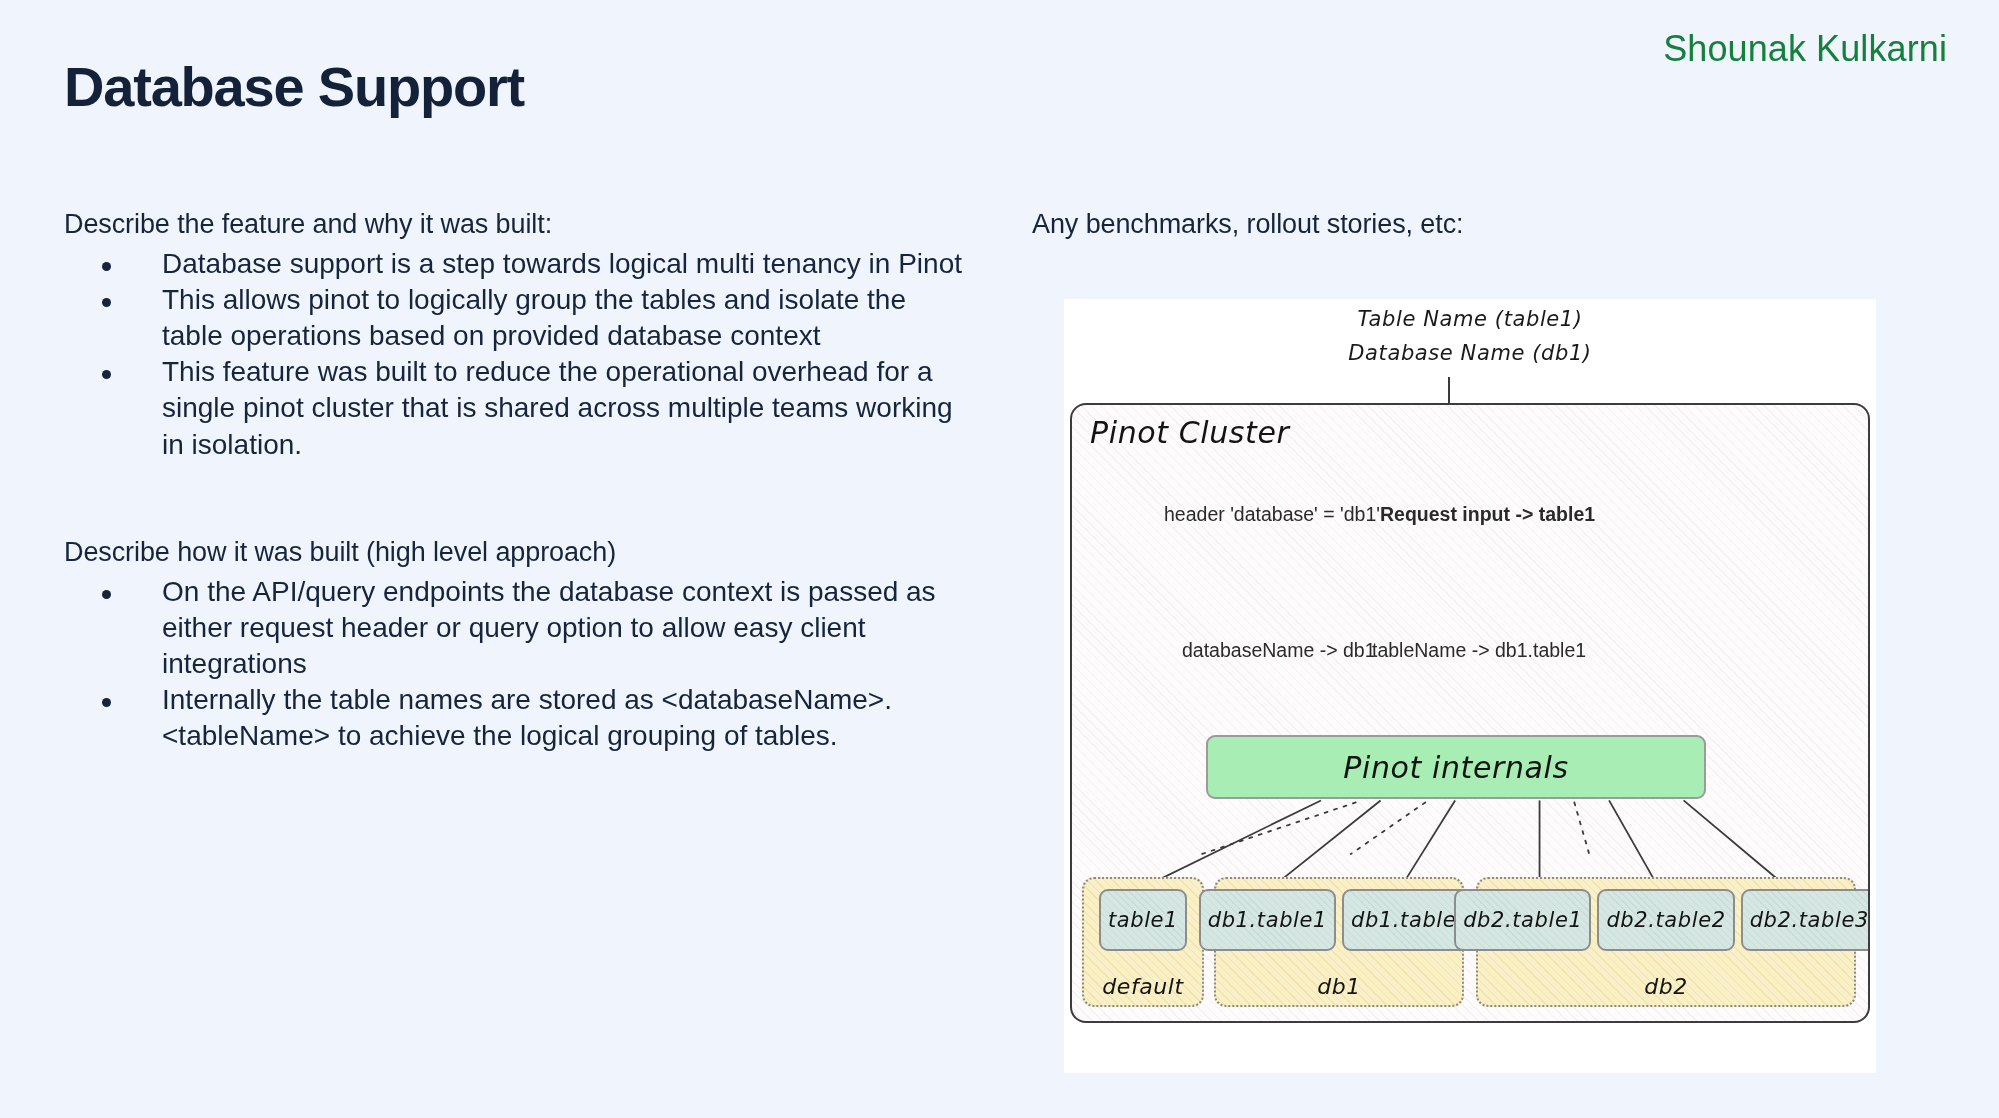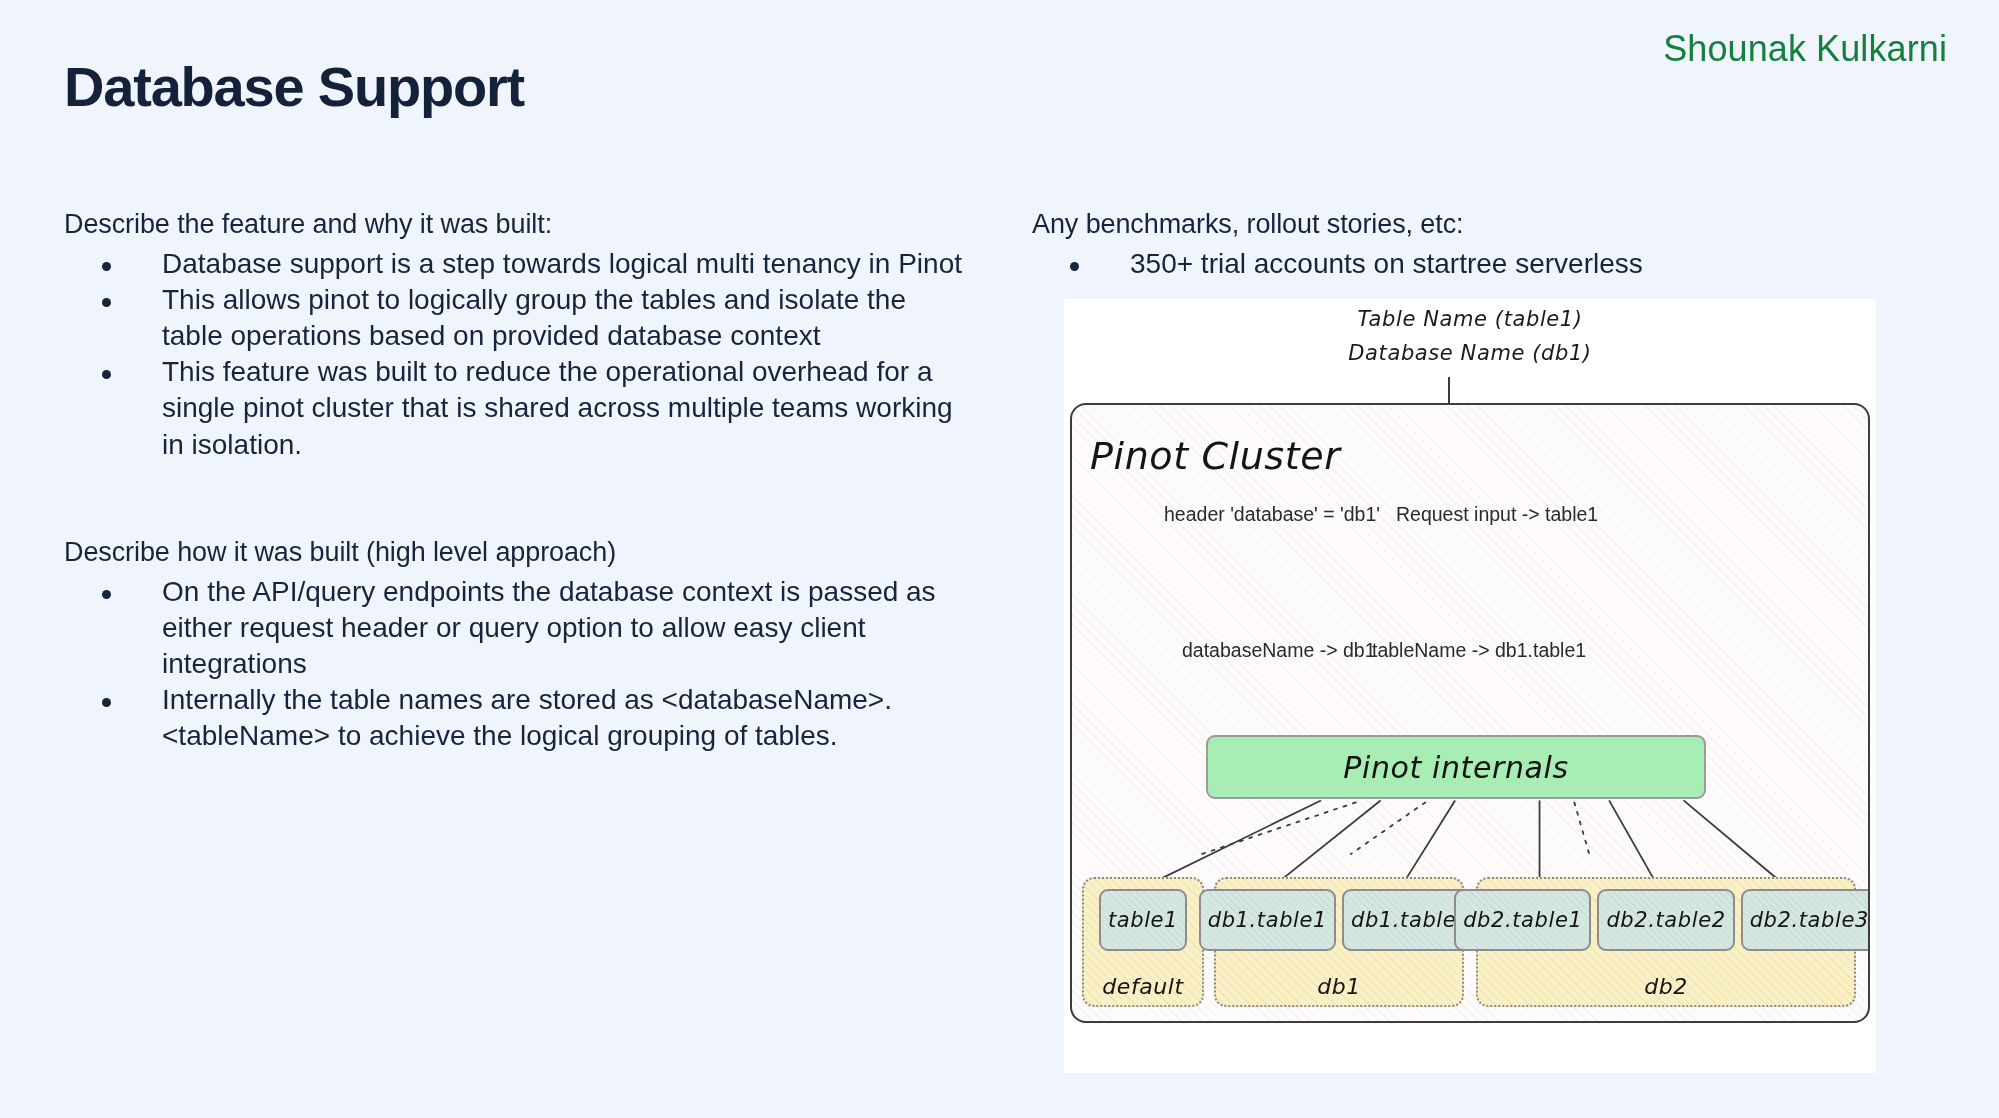--- a/index.html
+++ b/index.html
@@ -129,23 +129,22 @@
         rgba(255,255,255,0) 7px
       ),
       #fdfbfb;
     overflow: hidden;
   }
 
   .cluster-title {
     position: absolute;
     left: 18px;
     top: 10px;
-    font-size: 38px;
-    color: #141414;
-    margin-top: 19px;
+    font-size: 30px;
+    color: #141414;
   }
 
   
   .flow-label {
     position: absolute;
     font-family: "Liberation Sans", sans-serif;
     font-size: 19.5px;
     color: #2a2a2a;
     white-space: nowrap;
   }
@@ -285,23 +284,20 @@
   <div class="section-head">Describe how it was built (high level approach)</div>
 
   <ul class="bullets">
     <li>On the API/query endpoints the database context is passed as either request header or query option to allow easy client integrations</li>
     <li>Internally the table names are stored as &lt;databaseName&gt;.&lt;tableName&gt; to achieve the logical grouping of tables.</li>
   </ul>
 </div>
 
 <div class="col col-right">
   <div class="section-head">Any benchmarks, rollout stories, etc:</div>
-  <ul class="bullets">
-    <li>350+ trial accounts on startree serverless</li>
-  </ul>
 </div>
 
 <div class="diagram">
 
   <div class="ann-top ann-top-1 hand">Table Name (table1)</div>
   <div class="ann-top ann-top-2 hand">Database Name (db1)</div>
 
   <svg class="main-arrow-layer" width="812" height="774" viewBox="0 0 812 774">
     <defs>
       <marker id="ah" markerWidth="9" markerHeight="9" refX="4.5" refY="4.5" orient="auto">
@@ -310,21 +306,21 @@
     </defs>
     <path d="M385,78 L385,428" stroke="#3a3a3a" stroke-width="2" fill="none" marker-end="url(#ah)"></path>
   </svg>
 
   <div class="cluster">
 
     <div class="cluster-title hand">Pinot Cluster</div>
 
     <div class="flow-label" style="left:92px; top:98px;">header 'database' = 'db1'</div>
 
-    <div class="flow-label" style="left:324px; top:98px;">Request input -&gt; table1</div>
+    <div class="flow-label" style="left:308px; top:98px;font-weight:bold;">Request input -&gt; table1</div>
 
 
     <div class="flow-label" style="left:110px; top:234px;">databaseName -&gt; db1</div>
 
     <div class="flow-label" style="left:300px; top:234px;">tableName -&gt; db1.table1</div>
 
     <div class="node-internals hand">Pinot internals</div>
 
     <svg class="arrow-layer" width="800" height="620" viewBox="0 0 800 620">
       <defs>

